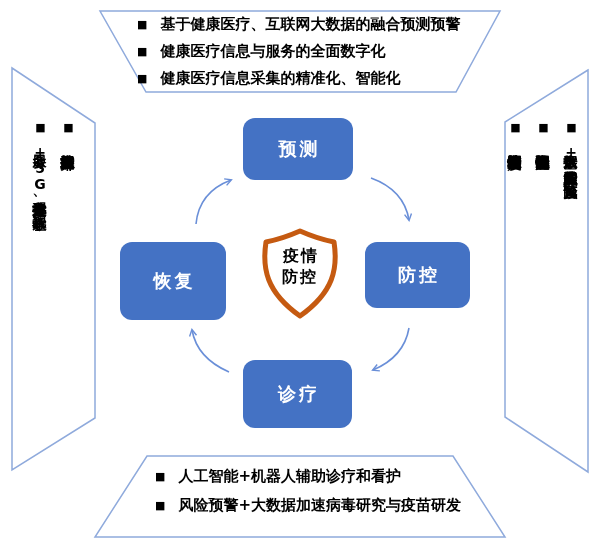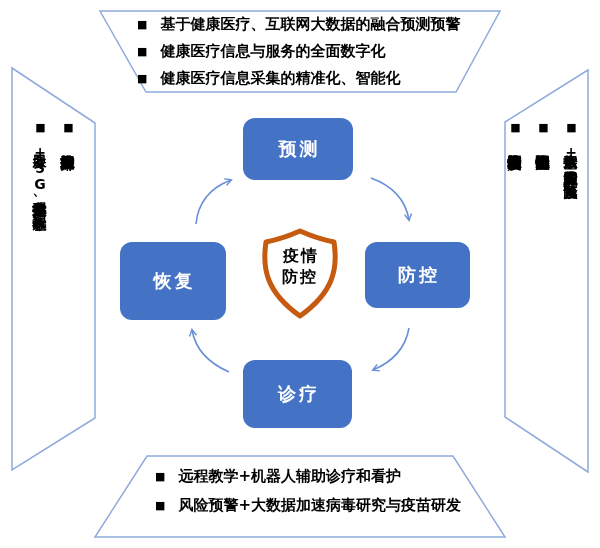--- a/index.html
+++ b/index.html
@@ -82,21 +82,21 @@
     </div>
     <div class="h-item">
       <span class="bullet">■</span>
       <span>健康医疗信息采集的精准化、智能化</span>
     </div>
   </div>
 
   <div class="h-panel panel-bottom">
     <div class="h-item">
       <span class="bullet">■</span>
-      <span>远程教学+机器人辅助诊疗和看护</span>
+      <span>人工智能+机器人辅助诊疗和看护</span>
     </div>
     <div class="h-item">
       <span class="bullet">■</span>
       <span>风险预警+大数据加速病毒研究与疫苗研发</span>
     </div>
   </div>
 
   <div class="v-panel panel-left">
     <div class="v-item">
       <span class="v-bullet">■</span><span>人工智能技术提升复工效率</span>

